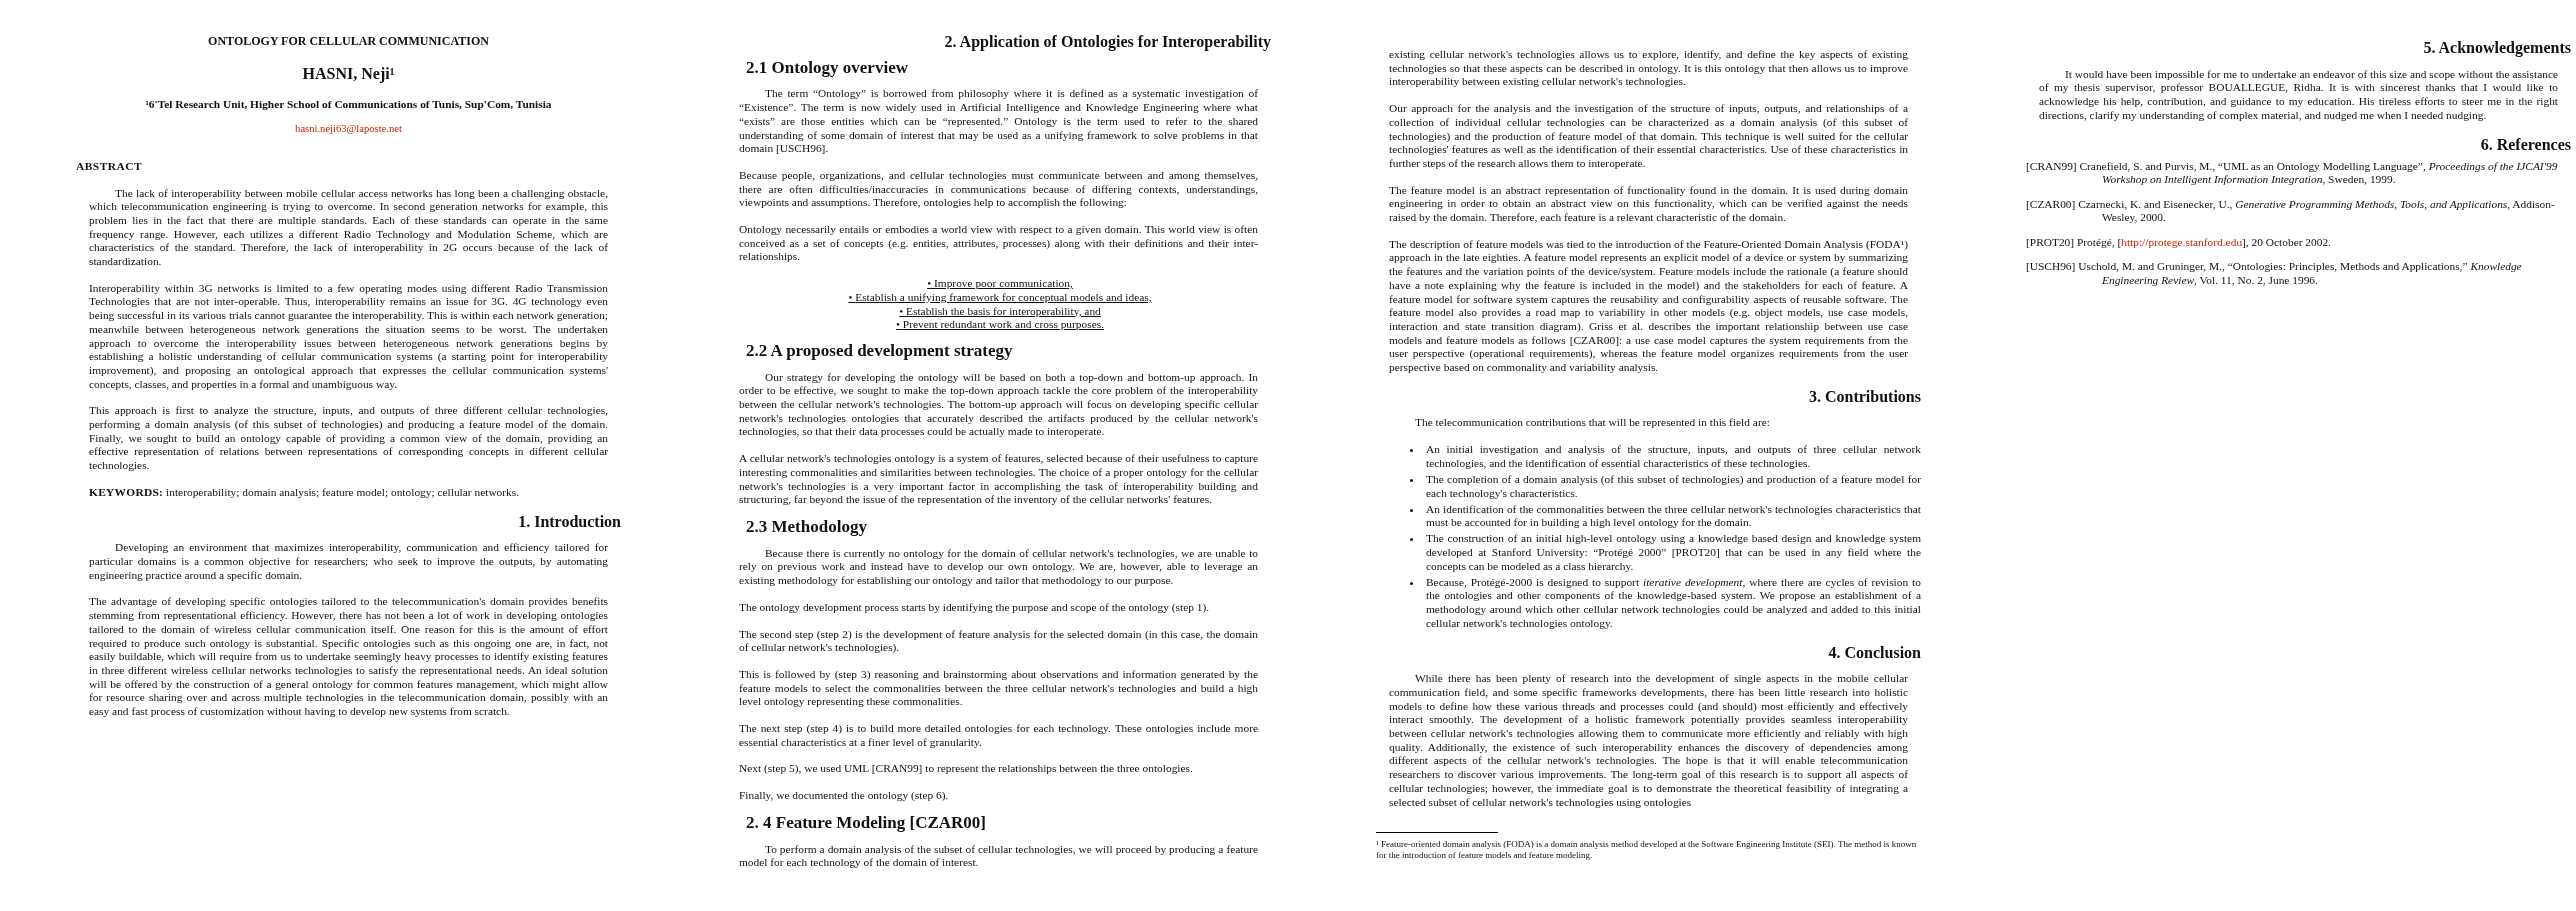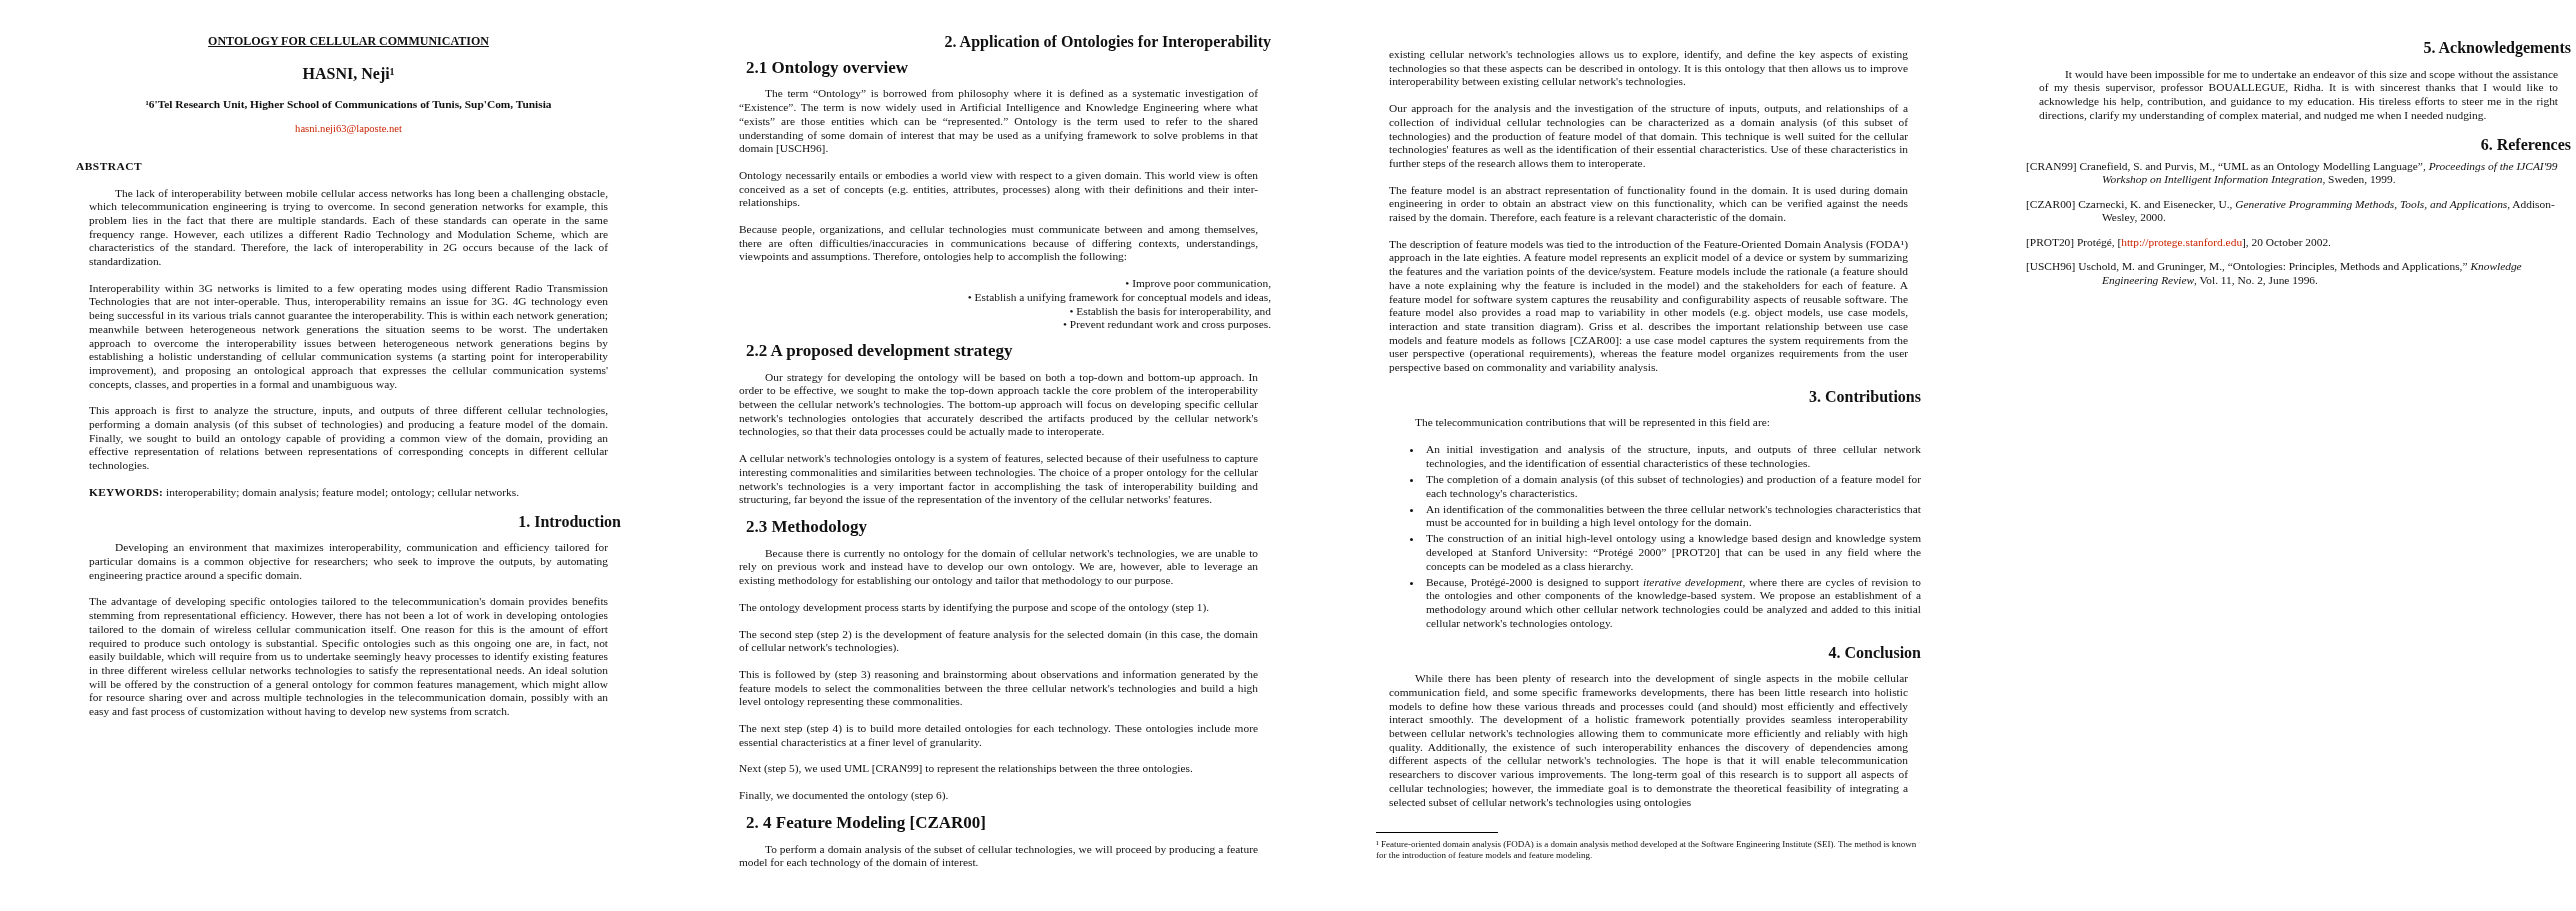--- a/index.html
+++ b/index.html
@@ -3,35 +3,35 @@
 <meta charset="utf-8">
 <style>
   * { margin:0; padding:0; box-sizing:border-box; }
   html, body { width:2576px; height:911px; background:#ffffff; overflow:hidden; }
   body { font-family:"Liberation Serif", serif; color:#111; }
   .page { display:flex; align-items:flex-start; padding:35px 21px 0 76px; gap:105px; }
   .col { width:545px; flex:0 0 545px; font-size:11.4px; line-height:13.7px; text-align:justify; }
   .para { margin:13px; }
   .indent { text-indent:26px; }
 
-  .title  { text-align:center; font-weight:bold; font-size:12px; margin-bottom:18px; text-indent:0;text-decoration:underline; }
+  .title  { text-align:center; font-weight:bold; font-size:12px; margin-bottom:18px; text-indent:0; }
   .author { text-align:center; font-weight:bold; font-size:16px; margin-bottom:18px; text-indent:0; }
   .affil  { text-align:center; font-weight:bold; font-size:11.4px; margin-bottom:10px; text-indent:0; }
   .email  { text-align:center; color:#cc2200; font-size:10.6px; margin-bottom:24px; text-indent:0; }
 
   .abs-head { font-weight:bold; font-size:11.4px; letter-spacing:0.5px; margin:4.6px 0 9px 0; }
   .sec-head { font-weight:bold; font-size:16px; margin:15px 0 8.4px 0; text-align:right; }
   .sec-head.top { margin-top:0; }
   .sub-head { font-weight:bold; font-size:17px; margin:12px 0 7.6px 20px; text-align:left; }
 
   .keywords { margin-top:12px; }
   .kw-label { font-weight:bold; letter-spacing:0.3px; }
 
   ul.bullets-flush { list-style:none; margin:1.5px 0 1.5px 3px; }
-  ul.bullets-flush li { text-align:right; }
+  ul.bullets-flush li { text-align:center;text-decoration:underline; }
   ul.bullets-flush li::before { content:"• "; }
 
   ul.bullets-indent { list-style:disc outside; margin:3px 0 3px 0; padding-left:47px; }
   ul.bullets-indent li { text-align:justify; padding-left:3px; margin-bottom:2.3px; }
 
   .footnote-sep { width:122px; border-top:0.8px solid #000; margin:23px 0 5.3px 0; }
   .footnote { font-size:9px; line-height:11px; text-align:left; }
 
   .col4 { padding-top:6px; }
   .ref { padding-left:76px; text-indent:-76px; text-align:left; margin-bottom:10.6px; }
@@ -59,22 +59,22 @@
 
     <h2 class="sec-head">1. Introduction</h2>
     <p class="para indent">Developing an environment that maximizes interoperability, communication and efficiency tailored for particular domains is a common objective for researchers; who seek to improve the outputs, by automating engineering practice around a specific domain.</p>
     <p class="para">The advantage of developing specific ontologies tailored to the telecommunication's domain provides benefits stemming from representational efficiency. However, there has not been a lot of work in developing ontologies tailored to the domain of wireless cellular communication itself. One reason for this is the amount of effort required to produce such ontology is substantial. Specific ontologies such as this ongoing one are, in fact, not easily buildable, which will require from us to undertake seemingly heavy processes to identify existing features in three different wireless cellular networks technologies to satisfy the representational needs. An ideal solution will be offered by the construction of a general ontology for common features management, which might allow for resource sharing over and across multiple technologies in the telecommunication domain, possibly with an easy and fast process of customization without having to develop new systems from scratch.</p>
   </section>
 
   <section class="col">
     <h2 class="sec-head top">2. Application of Ontologies for Interoperability</h2>
     <h3 class="sub-head">2.1  Ontology overview</h3>
     <p class="para indent">The term “Ontology” is borrowed from philosophy where it is defined as a systematic investigation of “Existence”. The term is now widely used in Artificial Intelligence and Knowledge Engineering where what “exists” are those entities which can be “represented.” Ontology is the term used to refer to the shared understanding of some domain of interest that may be used as a unifying framework to solve problems in that domain [USCH96].</p>
+    <p class="para">Because people, organizations, and cellular technologies must communicate between and among themselves, there are often difficulties/inaccuracies in communications because of differing contexts, understandings, viewpoints and assumptions. Therefore, ontologies help to accomplish the following:</p>
     <p class="para">Ontology necessarily entails or embodies a world view with respect to a given domain. This world view is often conceived as a set of concepts (e.g. entities, attributes, processes) along with their definitions and their inter-relationships.</p>
-    <p class="para">Because people, organizations, and cellular technologies must communicate between and among themselves, there are often difficulties/inaccuracies in communications because of differing contexts, understandings, viewpoints and assumptions. Therefore, ontologies help to accomplish the following:</p>
     <ul class="bullets-flush">
       <li>Improve poor communication,</li>
       <li>Establish a unifying framework for conceptual models and ideas,</li>
       <li>Establish the basis for interoperability, and</li>
       <li>Prevent redundant work and cross purposes.</li>
     </ul>
 
     <h3 class="sub-head">2.2  A proposed development strategy</h3>
     <p class="para indent">Our strategy for developing the ontology will be based on both a top-down and bottom-up approach. In order to be effective, we sought to make the top-down approach tackle the core problem of the interoperability between the cellular network's technologies. The bottom-up approach will focus on developing specific cellular network's technologies ontologies that accurately described the artifacts produced by the cellular network's technologies, so that their data processes could be actually made to interoperate.</p>
     <p class="para">A cellular network's technologies ontology is a system of features, selected because of their usefulness to capture interesting commonalities and similarities between technologies. The choice of a proper ontology for the cellular network's technologies is a very important factor in accomplishing the task of interoperability building and structuring, far beyond the issue of the representation of the inventory of the cellular networks' features.</p>

